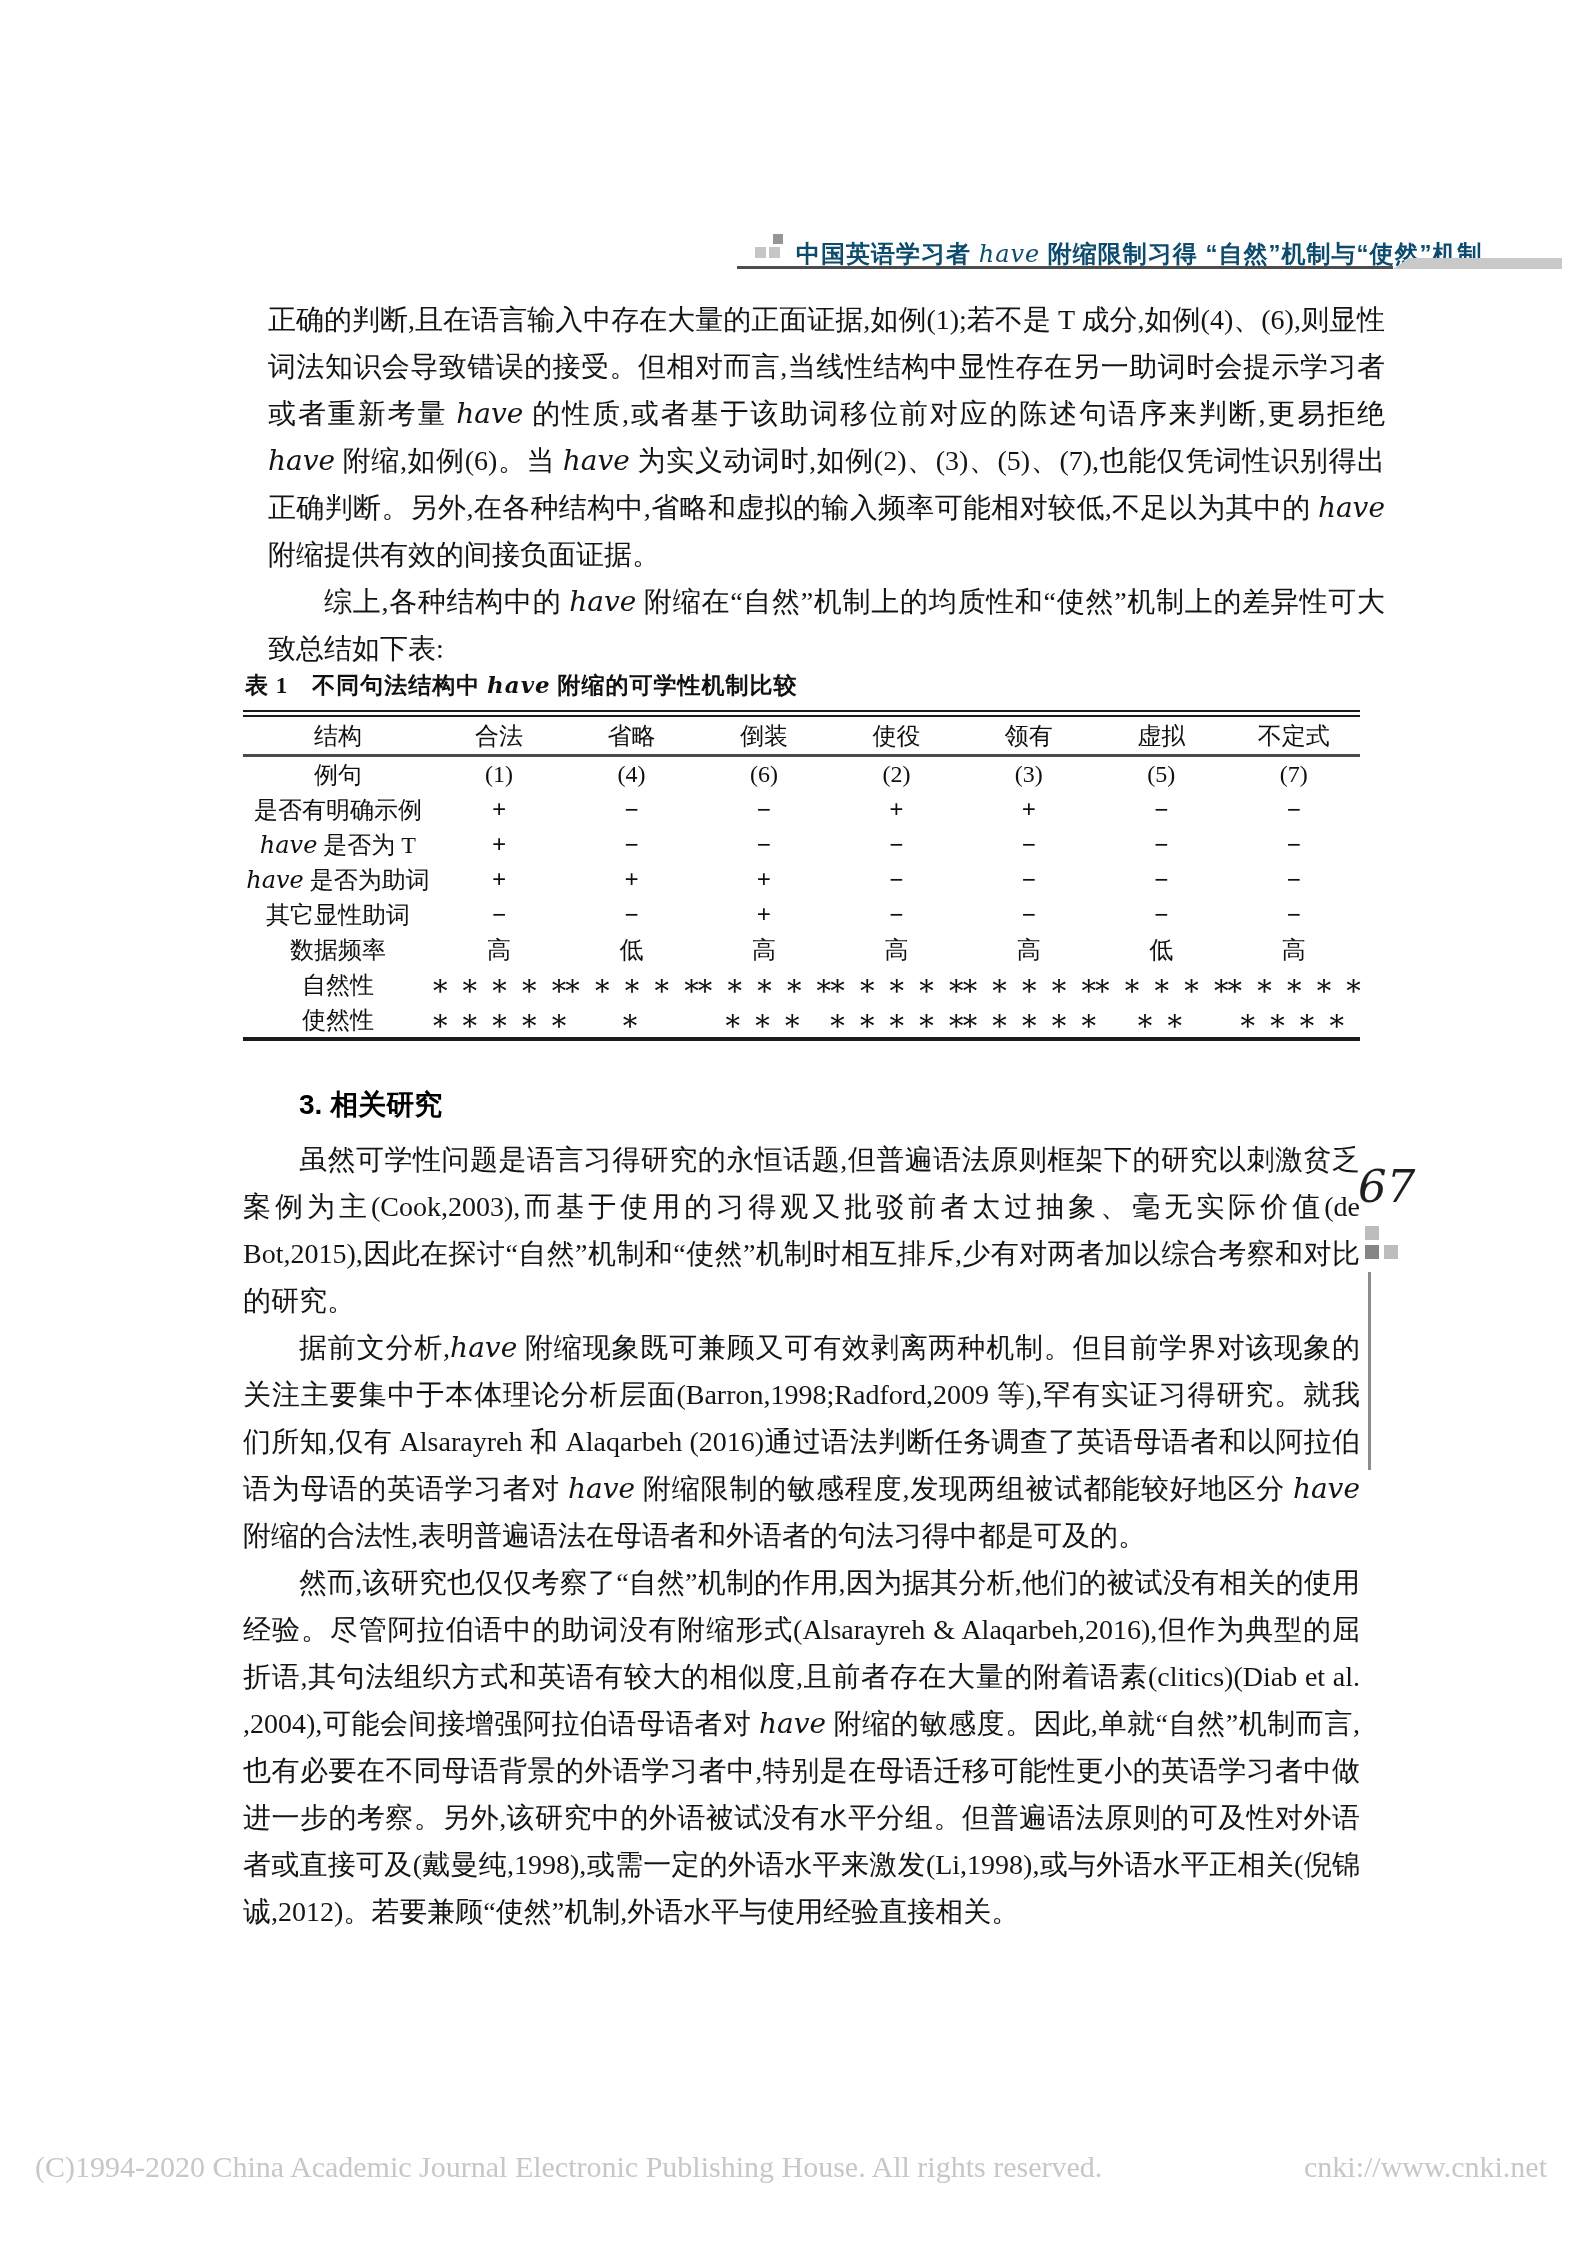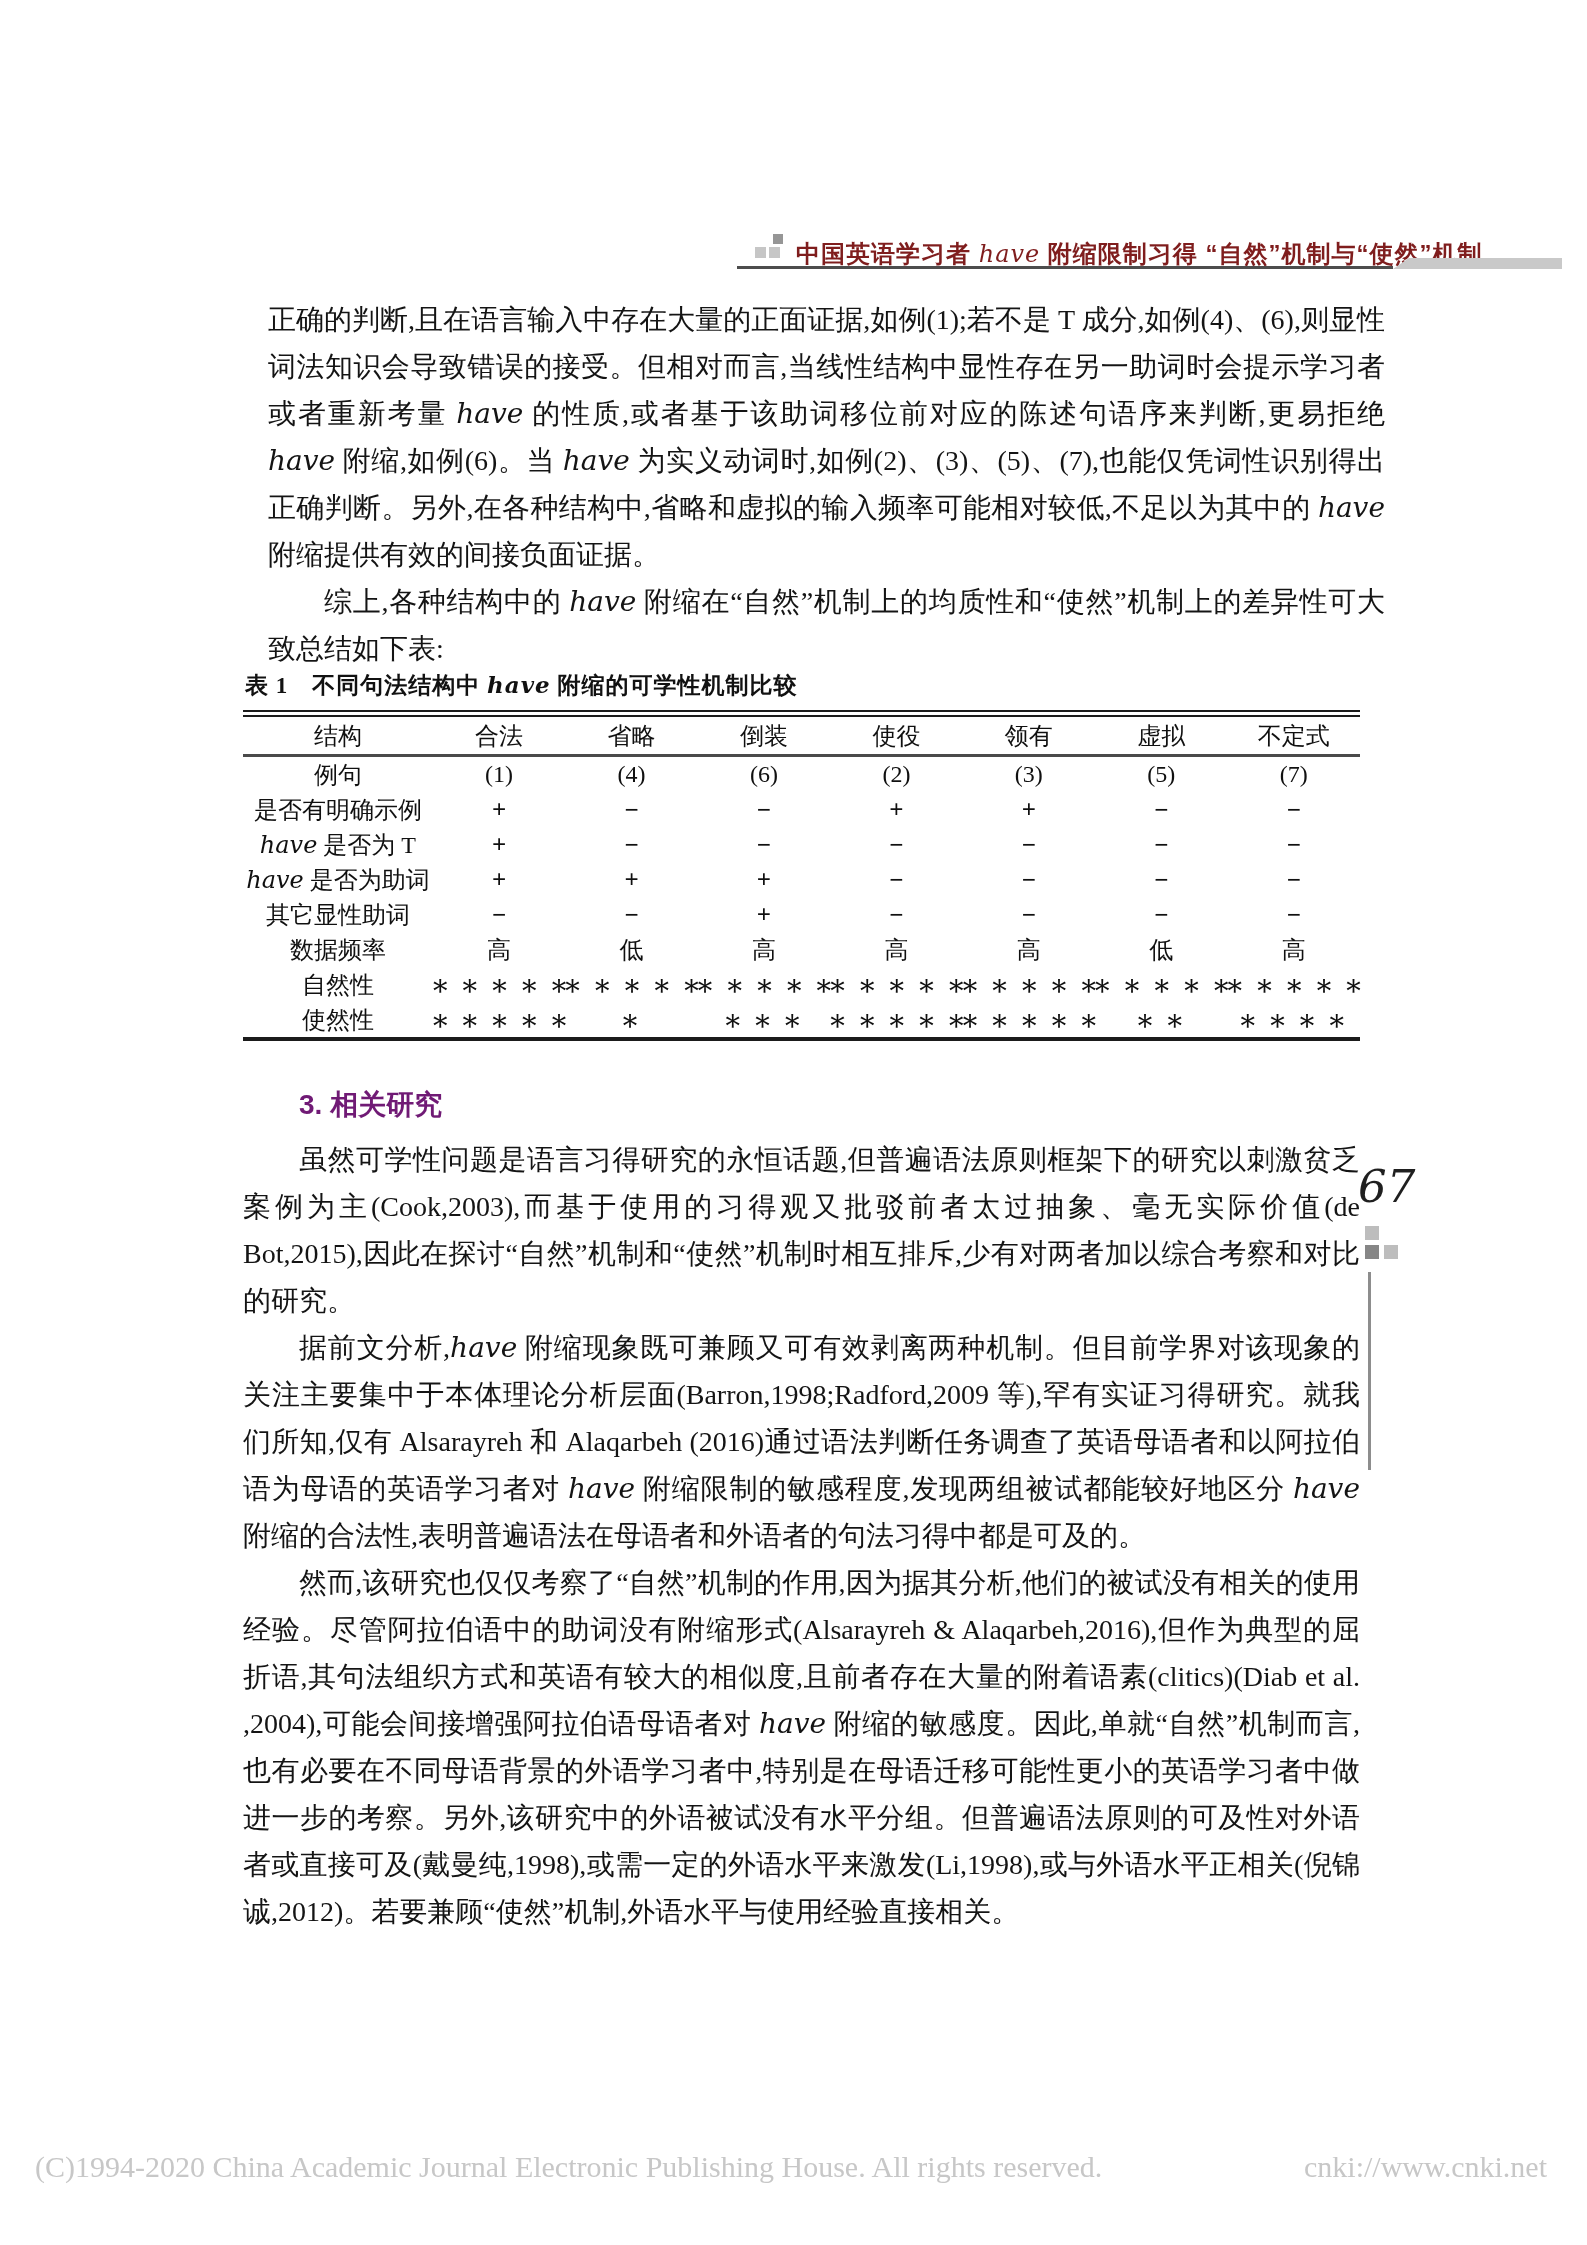--- a/index.html
+++ b/index.html
@@ -7,21 +7,21 @@
   .page{position:relative;width:1587px;height:2245px;background:#ffffff;overflow:hidden;
         font-family:"Liberation Serif","DejaVu Serif",serif;color:#1a1a1a;}
 
   
   .hdr-icon{position:absolute;left:753px;top:234px;width:36px;height:26px;}
   .hdr-icon .sq{position:absolute;display:block;}
   .hdr-icon .sq.d {left:20px;top:0;width:10px;height:10px;background:#969696;}
   .hdr-icon .sq.l1{left:2px;top:13px;width:11px;height:11px;background:#c6c6c6;}
   .hdr-icon .sq.l2{left:16px;top:13px;width:11px;height:11px;background:#c6c6c6;}
   .hdr-title{position:absolute;left:796px;top:238px;font-family:"Liberation Sans","DejaVu Sans",sans-serif;
-             font-size:24px;font-weight:600;color:#7f1d1d;letter-spacing:1px;white-space:nowrap;}
+             font-size:24px;font-weight:600;color:#0c4a6e;letter-spacing:1px;white-space:nowrap;}
   .hdr-title em.have{font-family:"DejaVu Serif",serif;font-weight:500;}
   .hdr-rule{position:absolute;left:737px;top:266px;width:656px;height:3px;background:#4d4d4d;}
   .hdr-band{position:absolute;left:1393px;top:258px;width:169px;height:11px;background:#c9c9c9;
             clip-path:polygon(16px 0,100% 0,100% 100%,0 100%);}
 
   
   .textcol{position:absolute;left:243px;width:1117px;}
   #para-top{top:296px;margin-left:25px;}
   #para-bottom{top:1136px;}
   .para{margin:0;font-size:28px;line-height:47px;text-align:justify;color:#141414;}
@@ -36,21 +36,21 @@
   #tbl th,#tbl td{padding:0;text-align:center;vertical-align:middle;font-weight:normal;}
   #tbl th{height:37px;border-bottom:3px solid #4a4a4a;}
   #tbl td{height:35px;}
   #tbl .c0{width:17%;}
   #tbl td.pm{font-weight:bold;font-size:25px;}
   #tbl .star-run{display:inline-block;font-size:29px;letter-spacing:3px;position:relative;top:6px;
                  font-family:"DejaVu Serif",serif;white-space:nowrap;}
 
   
   .sec-heading{position:absolute;left:243px;top:1086px;margin:0;padding-left:56px;
-               font-family:"Liberation Sans","DejaVu Sans",sans-serif;font-size:28px;font-weight:700;color:#701a75;}
+               font-family:"Liberation Sans","DejaVu Sans",sans-serif;font-size:28px;font-weight:700;color:#000000;}
 
   
   .page-num{position:absolute;left:1358px;top:1160px;font-size:45px;font-style:italic;
             font-family:"DejaVu Serif","Liberation Serif",serif;color:#1f1f1f;}
   .margin-icon{position:absolute;left:1365px;top:1226px;width:36px;height:36px;}
   .margin-icon .sq{position:absolute;display:block;}
   .margin-icon .sq.t {left:0;top:0;width:14px;height:14px;background:#bdbdbd;}
   .margin-icon .sq.d {left:0;top:19px;width:14px;height:14px;background:#868686;}
   .margin-icon .sq.r {left:19px;top:19px;width:14px;height:14px;background:#bdbdbd;}
   .margin-line{position:absolute;left:1368px;top:1272px;width:3px;height:198px;background:#8d8d8d;}

